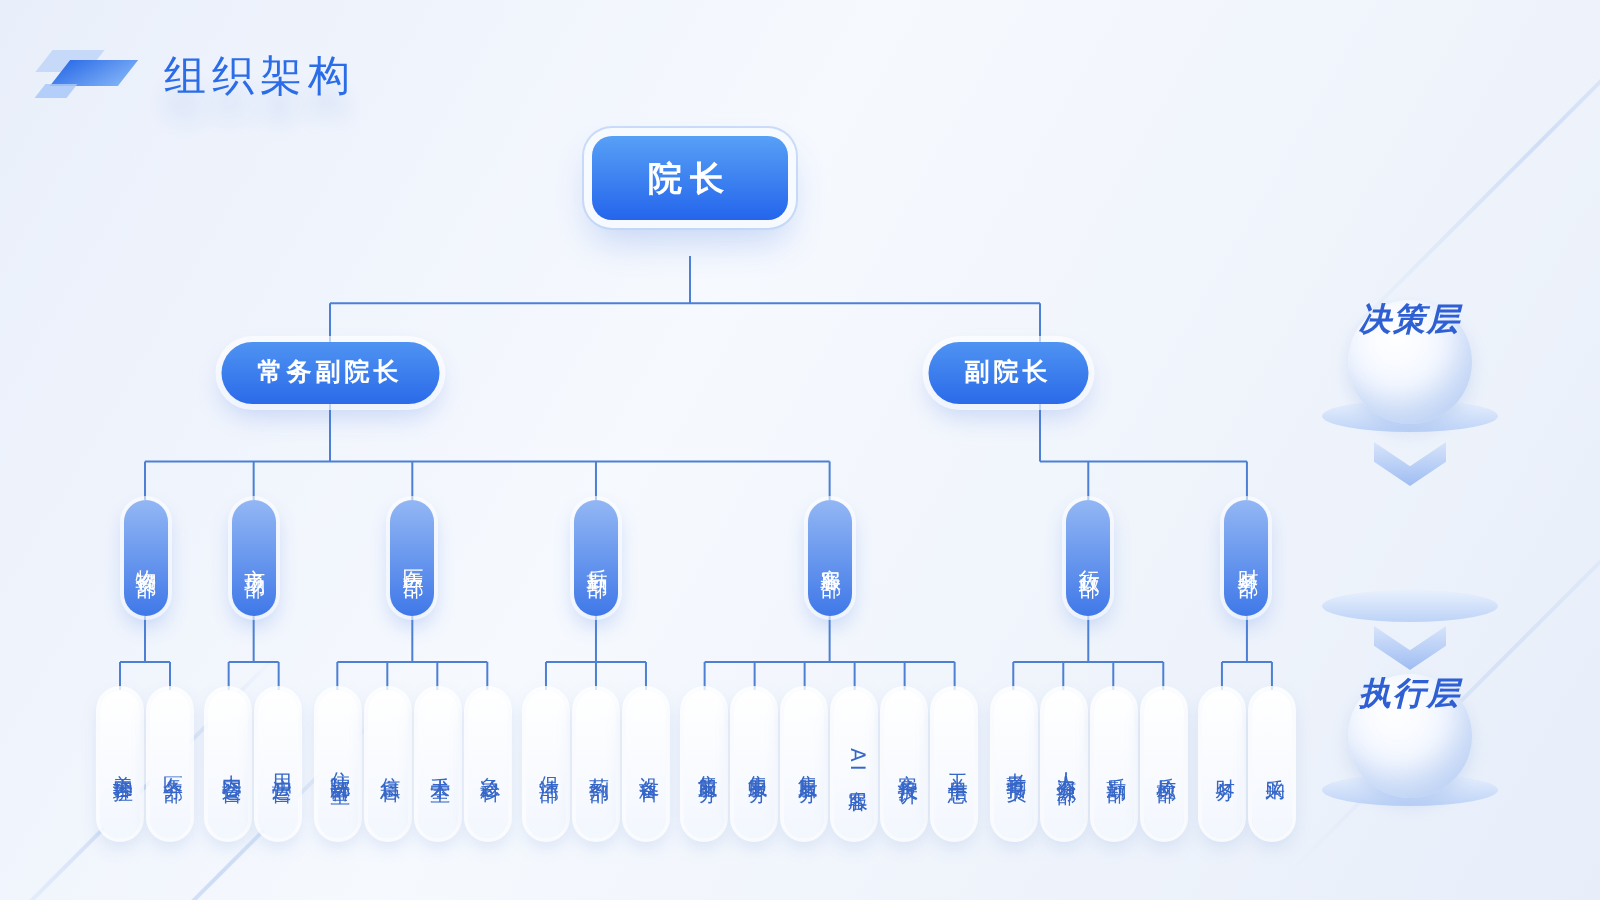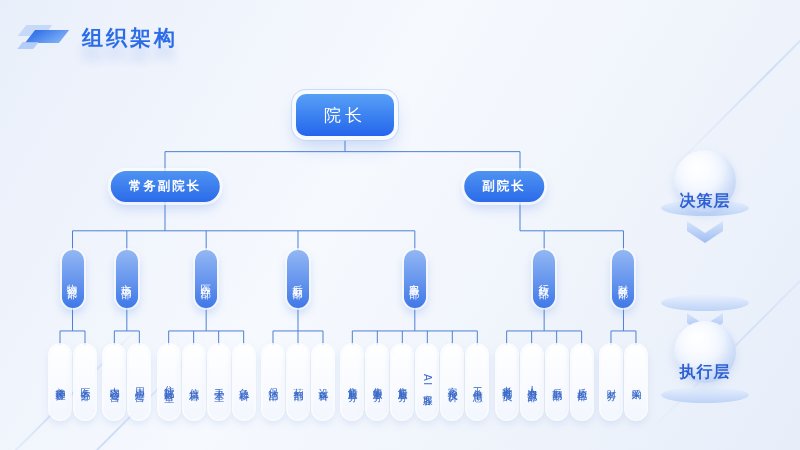--- a/index.html
+++ b/index.html
@@ -13,29 +13,29 @@
   .d3{left:630px;top:70px;width:280px;transform:rotate(-45deg);opacity:.8;}
   .d4{left:600px;top:330px;width:300px;transform:rotate(-45deg);opacity:.6;}
 
   header{position:absolute;left:20px;top:22px;display:flex;align-items:center;gap:14px;z-index:3;}
   .logo{position:relative;width:48px;height:32px;}
   .logo i{position:absolute;display:block;}
   .lp1{left:2px;top:3px;width:26px;height:11px;transform:skewX(-38deg);background:#c6d9f9;}
   .lp2{left:10px;top:8px;width:34px;height:13px;transform:skewX(-38deg);
        background:linear-gradient(135deg,#2f6fe8,#7fb0f6);}
   .lp3{left:0;top:20px;width:16px;height:7px;transform:skewX(-38deg);background:#a9c8f8;opacity:.85;}
-  .title{margin:0;font-size:21px;font-weight:bold;color:var(--accent,#2b6ce8);
+  .title{margin:0;font-size:21px;font-weight:normal;color:var(--accent,#2b6ce8);
          letter-spacing:3px;text-shadow:0 14px 10px rgba(43,108,232,.16);}
 
   #connectors{position:absolute;left:0;top:0;width:800px;height:450px;z-index:1;pointer-events:none;}
   #cpath{fill:none;stroke:var(--line,#4d80d5);stroke-width:1;}
 
   .node{position:absolute;transform:translateX(-50%);display:flex;align-items:center;
         justify-content:center;color:#fff;z-index:2;white-space:nowrap;}
-  .root{top:94px;left:345px;height:42px;padding:0 28px;font-size:17px;font-weight:normal;
+  .root{top:68px;left:345px;height:42px;padding:0 28px;font-size:17px;font-weight:bold;
         letter-spacing:4px;border-radius:10px;
         background:linear-gradient(180deg,var(--node-top,#57a0f6),var(--node-bottom,#2465ec));
         box-shadow:0 0 0 4px rgba(255,255,255,.85),0 0 0 5px rgba(190,212,246,.8),
                    0 10px 18px rgba(80,130,230,.3);}
   .exec{top:171px;height:31px;padding:0 18px;font-size:12.5px;font-weight:600;letter-spacing:2px;
         border-radius:16px;background:linear-gradient(180deg,#4f93f2,#2b6ae9);
         box-shadow:0 0 0 3px rgba(255,255,255,.65),0 6px 12px rgba(70,120,230,.25);}
 
   #dept-groups{position:absolute;left:50px;top:250px;width:596px;display:flex;
                justify-content:space-between;align-items:flex-start;z-index:2;}
@@ -48,25 +48,25 @@
   .leaf{width:20px;height:74px;border-radius:10px;display:flex;align-items:center;justify-content:center;
         writing-mode:vertical-rl;text-orientation:mixed;font-size:10px;letter-spacing:1.5px;
         color:var(--leaf-text,#3566c8);background:linear-gradient(180deg,#ffffff,#f3f7fe);
         box-shadow:0 0 0 2px rgba(255,255,255,.8),0 4px 9px rgba(120,160,220,.25);}
 
   .legend{position:absolute;left:645px;top:145px;width:120px;height:270px;z-index:2;}
   .legend .plate{position:absolute;left:50%;transform:translateX(-50%);width:88px;height:16px;
         border-radius:50%;background:linear-gradient(180deg,#e8f0fd,#bdd3f7);z-index:0;}
   .p1{top:55px;} .p2{top:150px;} .p3{top:242px;}
   .sphere{position:absolute;left:50%;transform:translateX(-50%);width:62px;height:62px;border-radius:50%;
-        display:flex;align-items:flex-end;justify-content:center;z-index:1;white-space:nowrap;
+        display:flex;align-items:flex-start;justify-content:center;z-index:1;white-space:nowrap;
         background:radial-gradient(circle at 38% 28%,#ffffff 0%,#f4f8ff 45%,#dbe7fb 75%,#cadcf9 100%);
         box-shadow:inset -6px -10px 16px rgba(150,180,235,.35),0 4px 8px rgba(140,170,230,.25);
-        font-size:16px;font-weight:bold;color:var(--sphere-text,#2e5fd3);letter-spacing:1px;}
-  .s1{top:5px;} .s2{top:100px;} .s3{top:176px;}
+        font-size:16px;font-weight:bold;color:var(--sphere-text,#2e5fd3);letter-spacing:1px;font-style:italic;}
+  .s1{top:5px;} .s2{top:100px;} .s3{top:192px;}
   .chev{position:absolute;left:50%;transform:translateX(-50%);width:36px;height:22px;z-index:1;
         background:linear-gradient(180deg,#d7e4fb,#9fbdf2);
         clip-path:polygon(0 0,50% 55%,100% 0,100% 45%,50% 100%,0 45%);}
   .c1{top:76px;} .c2{top:168px;}
 </style>
 </head>
 <body>
 
 <div class="stage">
   <div class="deco d1"></div>

